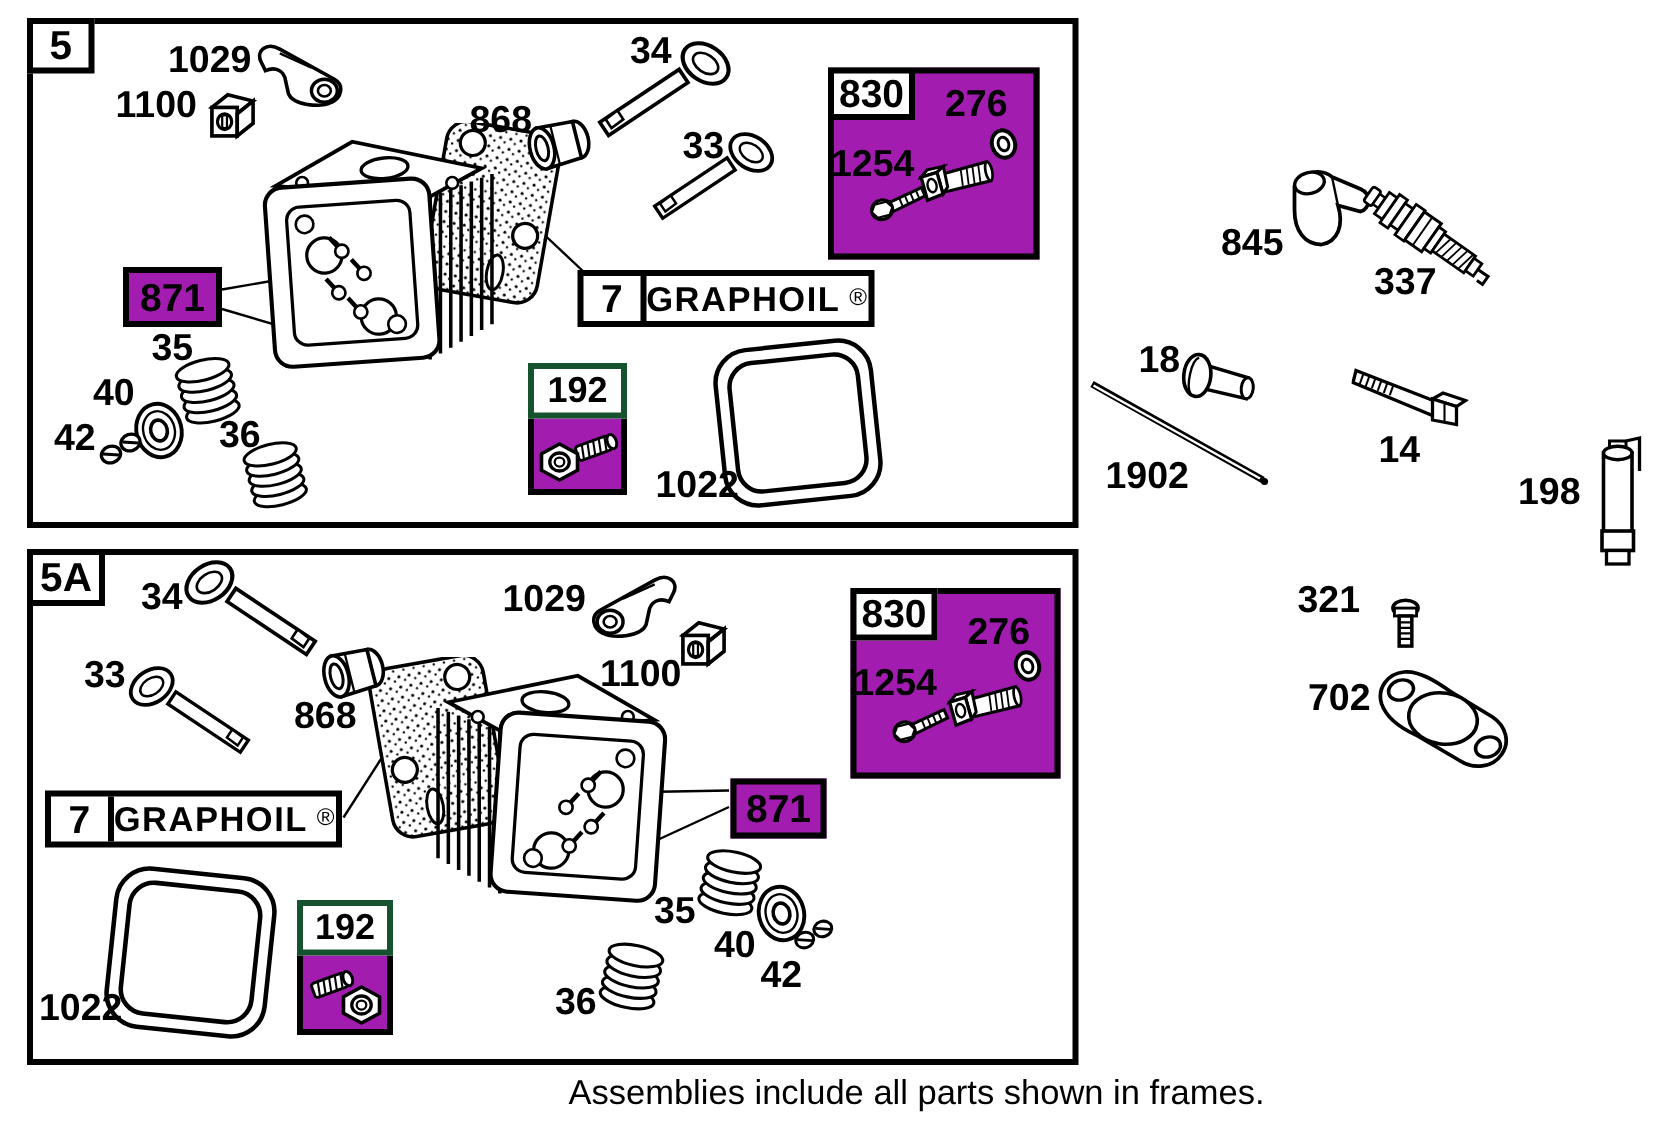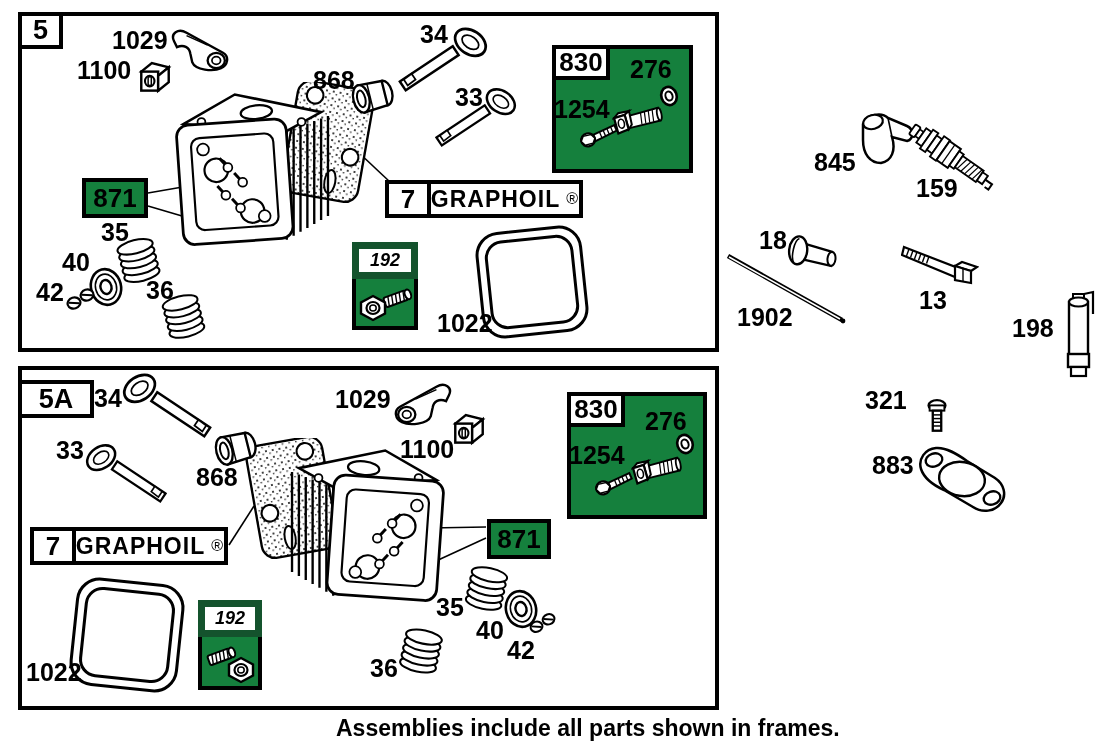--- a/index.html
+++ b/index.html
@@ -2,35 +2,35 @@
 <html><head>
 <meta charset="utf-8">
 <style>
   * { box-sizing: border-box; }
   html,body { margin:0; padding:0; background:#fff; }
   .stage { position:relative; width:1109px; height:756px; background:#fff;
            font-family:"Liberation Sans", sans-serif; color:#000; overflow:hidden; }
   .frame { position:absolute; border:4px solid #000; z-index:1; }
   .tag   { position:absolute; border:4px solid #000; background:#fff; display:flex;
            align-items:center; justify-content:center; font-weight:bold; font-size:27px; z-index:6; }
-  .ibox  { position:absolute; border:4px solid #000; background:#15803d; z-index:4; }
+  .ibox  { position:absolute; border:4px solid #000; background:#a21caf; z-index:4; }
   .ibox .corner { left:-4px; top:-4px; }
   .lbl   { position:absolute; font-weight:bold; font-size:25px; white-space:nowrap; z-index:6; line-height:1.1; }
   .part  { position:absolute; z-index:3; overflow:visible; }
   .ov    { position:absolute; left:0; top:0; z-index:2; pointer-events:none; }
   .gbox  { position:absolute; border:4px solid #000; background:#fff; display:flex; z-index:4; }
   .gcell7 { width:44px; border-right:4px solid #000; display:flex; align-items:center;
             justify-content:center; font-weight:bold; font-size:26px; }
   .gcellb { flex:1; display:flex; align-items:center; justify-content:center;
             font-weight:bold; font-size:23px; letter-spacing:1px; }
   .reg { font-size:16px; font-weight:normal; margin-left:6px; }
   .bx871 { display:flex; align-items:center; justify-content:center; font-weight:bold; font-size:26px; }
-  .t192 { position:absolute; left:-4px; top:-4px; right:-4px; height:37px; border:7px solid #14532d;
-          display:flex; align-items:center; justify-content:center; font-weight:bold; font-size:18px; background:#fff;font-style:italic; }
-  .caption { position:absolute; font-size:23px; font-weight:bold; z-index:6; }
+  .t192 { position:absolute; left:-4px; top:-4px; right:-4px; height:37px; border:4px solid #14532d;
+          display:flex; align-items:center; justify-content:center; font-weight:bold; font-size:24px; background:#fff; }
+  .caption { position:absolute; font-size:23px; font-weight:normal; z-index:6;margin-left:43px; }
 </style>
 </head>
 <body>
 
 <svg width="0" height="0" style="position:absolute">
   <defs>
     <pattern id="spk" width="7" height="7" patternUnits="userSpaceOnUse">
       <rect width="7" height="7" fill="#fff"></rect>
       <circle cx="2" cy="2" r="1" fill="#000"></circle>
       <circle cx="5.2" cy="4.8" r="0.8" fill="#000"></circle>
@@ -252,21 +252,21 @@
       </g>
     </symbol>
   </defs>
 </svg>
 
 <div class="stage">
 
   <div class="frame" style="left:18px;top:12px;width:701px;height:340px"></div>
   <div class="frame" style="left:18px;top:366px;width:701px;height:344px"></div>
   <div class="tag" style="left:18px;top:12px;width:45px;height:37px">5</div>
-  <div class="tag" style="left:18px;top:380px;width:76px;height:38px">5A</div>
+  <div class="tag" style="left:18px;top:366px;width:52px;height:38px">5A</div>
 
   <svg class="ov" width="1109" height="756" viewBox="0 0 1109 756">
     <line x1="148" y1="193" x2="252" y2="175" stroke="#000" stroke-width="1.6"></line>
     <line x1="148" y1="206" x2="250" y2="236" stroke="#000" stroke-width="1.6"></line>
     <polygon points="203,192 220,197 207,204" fill="#000"></polygon>
     <line x1="390" y1="182" x2="357" y2="151" stroke="#000" stroke-width="1.6"></line>
     <line x1="486" y1="527" x2="373" y2="529" stroke="#000" stroke-width="1.6"></line>
     <line x1="486" y1="538" x2="423" y2="567" stroke="#000" stroke-width="1.6"></line>
     <polygon points="401,542 384,547 398,554" fill="#000"></polygon>
     <line x1="229" y1="545" x2="254" y2="506" stroke="#000" stroke-width="1.6"></line>
@@ -429,27 +429,27 @@
     <div class="t192">192</div>
     <svg class="part" style="left:4px;top:42px;width:32px;height:20px;transform:rotate(-20deg)">
         <use href="#s-setscrew"></use>
       </svg>
     <svg class="part" style="left:24px;top:52px;width:30px;height:28px">
         <use href="#s-hexnut"></use>
       </svg>
   </div>
 
   <span class="lbl" style="left:814px;top:149px">845</span>
-  <span class="lbl" style="left:916px;top:175px">159</span>
+  <span class="lbl" style="left:916px;top:175px">337</span>
   <span class="lbl" style="left:759px;top:227px">18</span>
-  <span class="lbl" style="left:919px;top:287px">13</span>
+  <span class="lbl" style="left:919px;top:287px">14</span>
   <span class="lbl" style="left:737px;top:304px">1902</span>
   <span class="lbl" style="left:1012px;top:315px">198</span>
   <span class="lbl" style="left:865px;top:387px">321</span>
-  <span class="lbl" style="left:872px;top:452px">883</span>
+  <span class="lbl" style="left:872px;top:452px">702</span>
 
   <svg class="part" style="left:858px;top:112px;width:58px;height:60px">
       <use href="#s-boot"></use>
     </svg>
   <svg class="part" style="left:922px;top:112px;width:108px;height:40px;transform:rotate(35deg);transform-origin:left top">
       <use href="#s-plug"></use>
     </svg>
   <svg class="part" style="left:786px;top:234px;width:56px;height:38px;transform:rotate(6deg)">
       <use href="#s-pin45"></use>
     </svg>

